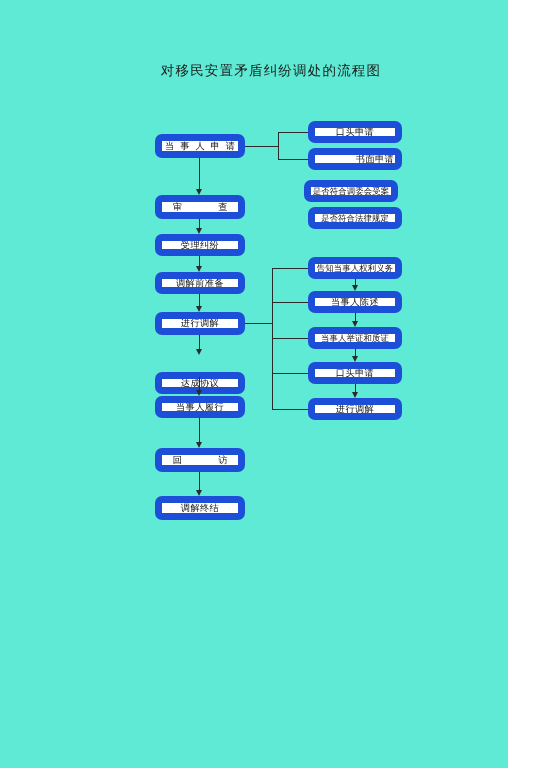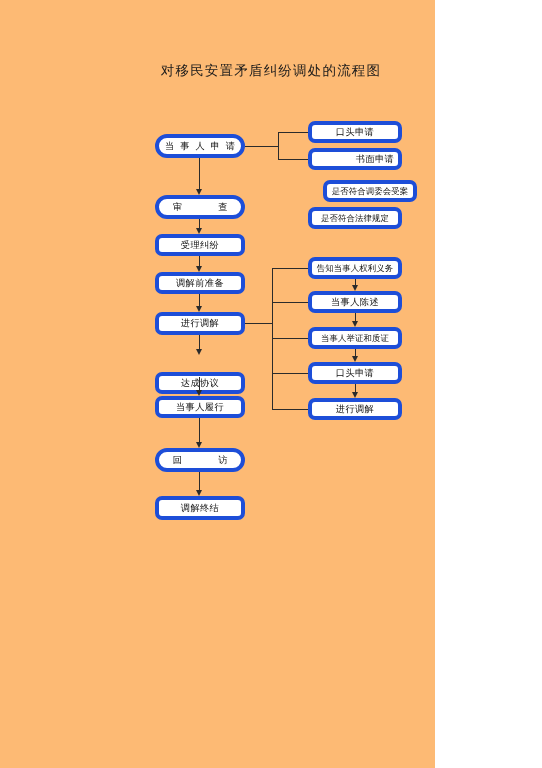--- a/index.html
+++ b/index.html
@@ -10,57 +10,56 @@
   }
   body {
     width: 542px;
     height: 768px;
     font-family: "DejaVu Sans", "Liberation Sans", sans-serif;
     color: #000000;
     overflow: hidden;
   }
   #page {
     position: relative;
-    width: 435px;
+    width: 508px;
     height: 768px;
-    background: #fdba74;
+    background: #5eead4;
     text-decoration: underline;
   }
   #chart-title {
     position: absolute;
     left: 0;
     top: 62px;
     width: 542px;
     text-align: center;
     font-size: 13.5px;
     letter-spacing: 1.2px;
     color: #1a1a1a;
     font-family: "DejaVu Serif", "Liberation Serif", serif;
     white-space: nowrap;
   }
   .node {
     position: absolute;
     box-sizing: border-box;
-    border: 4px solid #1d4ed8;
+    border: 7px solid #1d4ed8;
     border-radius: 7px;
     background: #ffffff;
     display: flex;
     align-items: center;
     justify-content: center;
     font-size: 9.2px;
     letter-spacing: 0.4px;
     color: #111111;
     font-family: "DejaVu Serif", "Liberation Serif", serif;
     white-space: nowrap;
     overflow: hidden;
   }
   .node.spaced {
     letter-spacing: 6px;
     text-indent: 6px;
-    border-radius: 12px;
   }
   .node.tight {
     font-size: 8.4px;
     letter-spacing: 0.1px;
   }
   .conn {
     position: absolute;
     background: #2b2b2b;
   }
   .conn.v { width: 1px; }
@@ -120,21 +119,21 @@
   <div class="conn v" style="left:199px; top:418px; height:24px;"></div>
   <div class="arrow-down" style="left:196px; top:442px;"></div>
 
   <div class="conn v" style="left:199px; top:472px; height:18px;"></div>
   <div class="arrow-down" style="left:196px; top:490px;"></div>
 
   <div class="node" style="left:308px; top:121px; width:94px; height:22px;">口头申请</div>
 
   <div class="node" style="left:308px; top:148px; width:94px; height:22px;padding-left:40px;">书面申请</div>
 
-  <div class="node tight" style="left:323px; top:180px; width:94px; height:22px;">是否符合调委会受案</div>
+  <div class="node tight" style="left:304px; top:180px; width:94px; height:22px;">是否符合调委会受案</div>
 
   <div class="node tight" style="left:308px; top:207px; width:94px; height:22px;">是否符合法律规定</div>
 
   <div class="conn h" style="left:245px; top:146px; width:34px;"></div>
   <div class="conn v" style="left:278px; top:132px; height:28px;"></div>
   <div class="conn h" style="left:278px; top:132px; width:30px;"></div>
   <div class="conn h" style="left:278px; top:159px; width:30px;"></div>
 
   <div class="node tight" style="left:308px; top:257px; width:94px; height:22px;">告知当事人权利义务</div>
 

